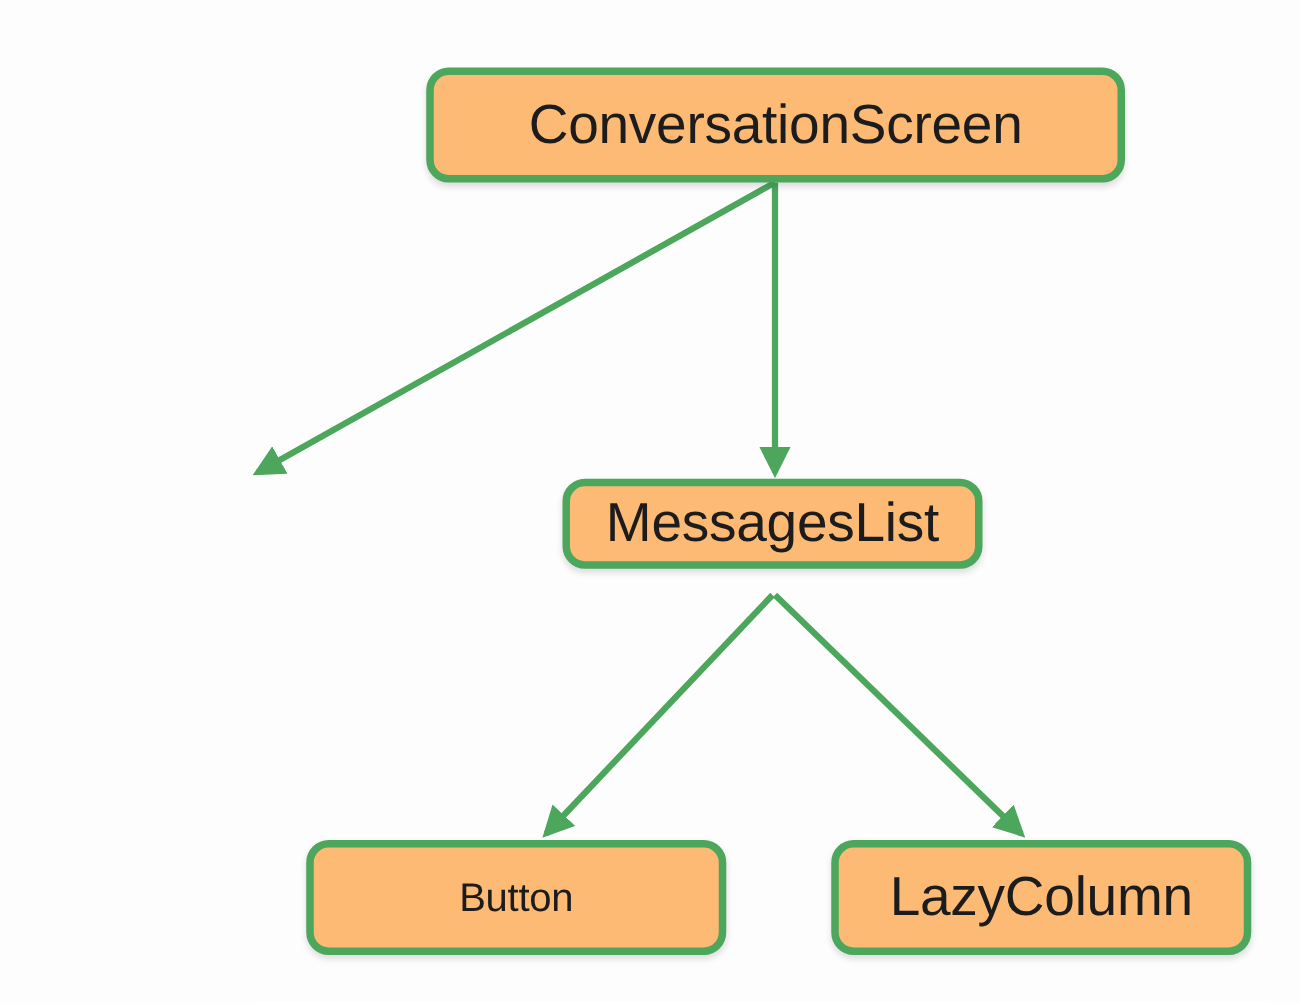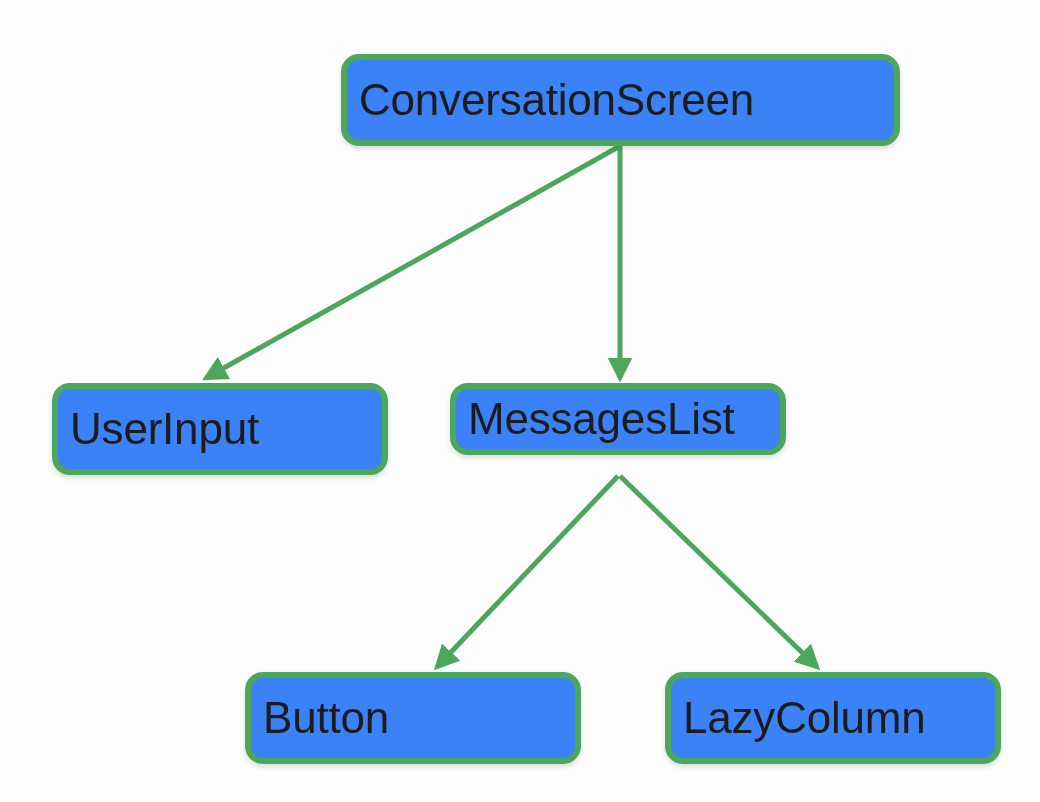--- a/index.html
+++ b/index.html
@@ -24,29 +24,29 @@
     position: absolute;
     left: 0;
     top: 0;
     width: 1040px;
     height: 802px;
     pointer-events: none;
   }
   .node {
     position: absolute;
     box-sizing: border-box;
-    background: #3b82f6;
+    background: #fdba74;
     border-style: solid;
     border-width: 6px;
     border-radius: 18px;
     display: flex;
     align-items: center;
+    justify-content: center;
     box-shadow: 0 3px 5px rgba(0,0,0,0.13);
     z-index: 2;
-    padding-left: 12px;
   }
   .node-label {
     font-family: "Liberation Sans", sans-serif;
     font-weight: 400;
     color: #1c1c1c;
     white-space: nowrap;
     letter-spacing: -0.2px;
     line-height: 1;
   }
   #node-conversationscreen {
@@ -69,21 +69,21 @@
     width: 336px;
     height: 72px;
   }
   #node-messageslist .node-label { font-size: 44px; }
   #node-button {
     left: 245px;
     top: 672px;
     width: 336px;
     height: 92px;
   }
-  #node-button .node-label { font-size: 44px; }
+  #node-button .node-label { font-size: 32px; }
   #node-lazycolumn {
     left: 665px;
     top: 672px;
     width: 336px;
     height: 92px;
   }
   #node-lazycolumn .node-label { font-size: 44px; }
 </style>
 </head>
 <body>
@@ -103,23 +103,20 @@
 
     <line x1="618" y1="476" x2="437" y2="667" stroke="#4ca65c" stroke-width="5" marker-end="url(#arrowhead)"></line>
 
     <line x1="620" y1="476" x2="817" y2="667" stroke="#4ca65c" stroke-width="5" marker-end="url(#arrowhead)"></line>
   </svg>
 
   <div class="node" id="node-conversationscreen" style="border-color:#4ca65c;">
     <span class="node-label">ConversationScreen</span>
   </div>
 
-  <div class="node" id="node-userinput" style="border-color:#4ca65c;">
-    <span class="node-label">UserInput</span>
-  </div>
 
   <div class="node" id="node-messageslist" style="border-color:#4ca65c;">
     <span class="node-label">MessagesList</span>
   </div>
 
   <div class="node" id="node-button" style="border-color:#4ca65c;">
     <span class="node-label">Button</span>
   </div>
 
   <div class="node" id="node-lazycolumn" style="border-color:#4ca65c;">

